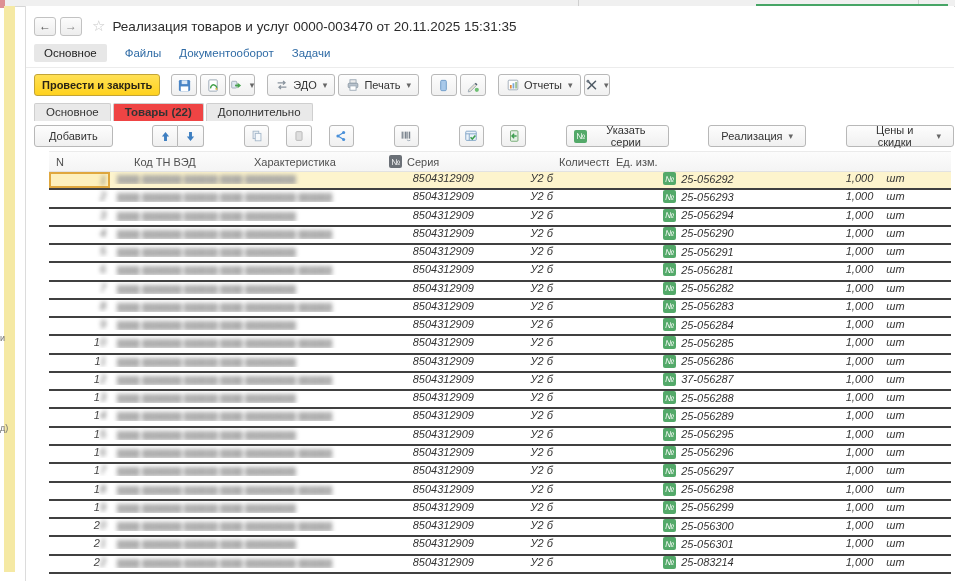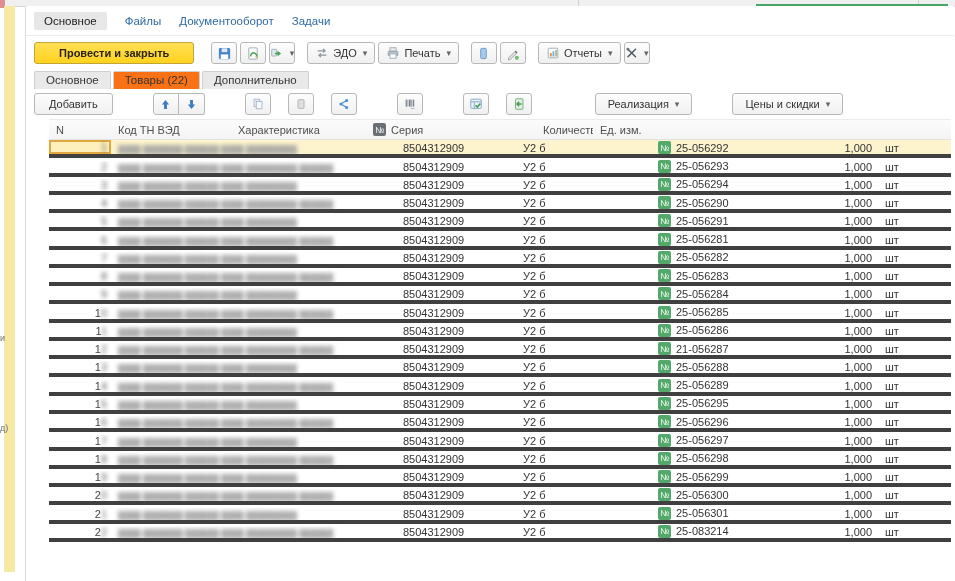--- a/index.html
+++ b/index.html
@@ -28,50 +28,50 @@
   .doc-title{font-size:13.5px; color:#2b2b2b;}
 
   
   .nav-tabs{display:flex; align-items:center; gap:18px; padding:6px 0 5px 8px; border-bottom:1px solid #ececec;}
   .nav-tab{font-size:11.5px; color:#2f6ba5; cursor:pointer;}
   .nav-tab.active{color:#222; background:#e7e7e7; border-radius:2px; padding:3px 10px;}
 
   
   .cmd-bar{display:flex; align-items:center; gap:3px; padding:6px 0 6px 8px;}
   .btn{height:22px; border:1px solid #b8b8b8; border-radius:3px; background:linear-gradient(#fdfdfd,#f0f0f0); color:#333; font-size:11px; display:inline-flex; align-items:center; gap:4px; padding:7px 7px; cursor:pointer; font-family:"Liberation Sans",sans-serif;}
-  .btn.yellow{background:linear-gradient(#ffe055,#ffd21e); border-color:#c2a437; font-weight:bold; color:#2a2415; padding:0 24px; margin-right:14px;}
+  .btn.yellow{background:linear-gradient(#ffe055,#ffd21e); border-color:#c2a437; font-weight:bold; color:#2a2415; padding:0 7px; margin-right:8px;}
   .btn.iconbtn{width:26px; justify-content:center; padding:0;}
   .gap{width:6px;}
   .drop::after{content:"▾"; font-size:9px; color:#666; margin-left:2px;}
   .btn svg{display:block;}
 
   
   .page-tabs{display:flex; align-items:flex-end; padding:0 0 0 8px; height:19px;}
   .page-tab{font-size:11.5px; color:#333; background:#e9e9e9; border:1px solid #cfcfcf; border-bottom:none; padding:2px 11px 3px; margin-right:2px; border-radius:2px 2px 0 0; cursor:pointer;}
-  .page-tab.active{background:#f97316;}
+  .page-tab.active{background:#ef4444;font-weight:bold;}
 
   
   .tbl-toolbar{display:flex; align-items:center; gap:17px; padding:4px 0 4px 8px;}
   .pair{display:flex;}
   .pair .btn:first-child{border-radius:3px 0 0 3px;}
   .pair .btn:last-child{border-radius:0 3px 3px 0; border-left:none;}
 
   
   .num-badge{width:13px; height:13px; border-radius:2px; background:#53a969; color:#fff; font-size:8.5px; display:inline-flex; align-items:center; justify-content:center; flex:0 0 13px;}
   .num-badge::before{content:"№";}
   .num-badge.dark{background:#6b7077;}
 
   
   .table{margin-left:23px; width:902px;}
   .thead{display:flex; height:19px; align-items:center; background:linear-gradient(#fcfcfc,#f4f4f4); border-top:1px solid #ebebeb; border-bottom:1px solid #e2e2e2; font-size:11px; color:#4f4f4f;}
   .tbody{height:402px; display:flex; flex-direction:column;}
-  .tr{flex:1; display:flex; align-items:flex-end; border-bottom:4px solid #404040; font-size:11px; color:#333; cursor:default;}
+  .tr{flex:1; display:flex; align-items:flex-start; border-bottom:2px solid #404040; font-size:11px; color:#333; cursor:default;font-style:italic;}
   .tr.sel{background:#fdf4cd;}
   .td,.th{box-sizing:border-box; padding-left:7px; overflow:hidden; white-space:nowrap;}
-  .c-n{width:62px;} .c-nom{width:285px;} .c-kod{width:120px;} .c-char{width:135px;}
+  .c-n{width:62px;} .c-nom{width:285px;} .c-kod{width:120px;margin-left:16px;} .c-char{width:135px;}
   .c-ser{width:165px; display:flex; align-items:center; gap:5px;}
   .c-qty{width:62px; text-align:right; padding-right:6px; padding-left:12px;}
   .c-unit{width:73px;}
   .td.c-n{text-align:right; padding-right:4px;}
   .selcell{height:100%; display:flex; align-items:center; justify-content:flex-end; box-shadow:inset 0 0 0 2px #e0a83e; background:#fdf0bd;}
   .nblur{filter:blur(2px); color:#555;}
   .nvis{color:#444;}
   .blurtxt{filter:blur(2.2px); color:#a0a0a0; font-size:8px; letter-spacing:0; opacity:.85;}
 </style>
 </head>
@@ -84,20 +84,26 @@
     <div class="strip-div" style="left:918px"></div>
   </div>
   <div class="green-underline"></div>
   <div class="pink-sliver"></div>
   <div class="side-strip"></div>
   <span class="frag f1">и</span>
   <span class="frag f2">д)</span>
 
   <div class="panel">
 
+    <div class="title-row">
+      <button class="nav-btn"><span class="back-icon"></span></button>
+      <button class="nav-btn"><span class="fwd-icon"></span></button>
+      <span class="star"></span>
+      <span class="doc-title">Реализация товаров и услуг 0000-003470 от 20.11.2025 15:31:35</span>
+    </div>
 
     <div class="nav-tabs">
       <span class="nav-tab active">Основное</span>
       <span class="nav-tab">Файлы</span>
       <span class="nav-tab">Документооборот</span>
       <span class="nav-tab">Задачи</span>
     </div>
 
     <div class="cmd-bar">
       <button class="btn yellow">Провести и закрыть</button>
@@ -234,20 +240,24 @@
             <path d="M7.5 9.5 l2 2 3.5 -4" fill="none" stroke="#3c9e4f" stroke-width="1.8"></path>
           </svg>
       </button>
       <button class="btn iconbtn">
         <svg width="14" height="14" viewBox="0 0 16 16">
             <rect x="4" y="2" width="8.5" height="12" rx="1" fill="#e4f0e4" stroke="#6aa56a"></rect>
             <path d="M11 8 h-5 M8.2 5.5 l-2.6 2.5 2.6 2.5" fill="none" stroke="#3c9e4f" stroke-width="1.5"></path>
           </svg>
       </button>
       <span class="gap"></span>
+      <button class="btn">
+        <span class="num-badge"></span>
+        <span>Указать серии</span>
+      </button>
       <span class="gap"></span>
       <button class="btn drop" style="padding:0 12px">Реализация</button>
       <span class="gap"></span>
       <button class="btn drop" style="padding:8px 12px">Цены и скидки</button>
     </div>
 
     <div class="table">
       <div class="thead">
         <div class="th c-n">N</div>
         <div class="th c-kod">Код ТН ВЭД</div>
@@ -395,21 +405,21 @@
             <div class="td c-qty">1,000</div>
             <div class="td c-unit">шт</div>
           </div>
           <div class="tr">
             <div class="td c-n"><span class="nvis">1</span><span class="nblur">2</span></div>
             <div class="td c-nom"><span class="blurtxt">████ ███████ ██████ ████ █████████ ██████</span></div>
             <div class="td c-kod">8504312909</div>
             <div class="td c-char">У2 б</div>
             <div class="td c-ser">
               <span class="num-badge"></span>
-              <span>21-056287</span>
+              <span>37-056287</span>
             </div>
             <div class="td c-qty">1,000</div>
             <div class="td c-unit">шт</div>
           </div>
           <div class="tr">
             <div class="td c-n"><span class="nvis">1</span><span class="nblur">3</span></div>
             <div class="td c-nom"><span class="blurtxt">████ ███████ ██████ ████ █████████</span></div>
             <div class="td c-kod">8504312909</div>
             <div class="td c-char">У2 б</div>
             <div class="td c-ser">

